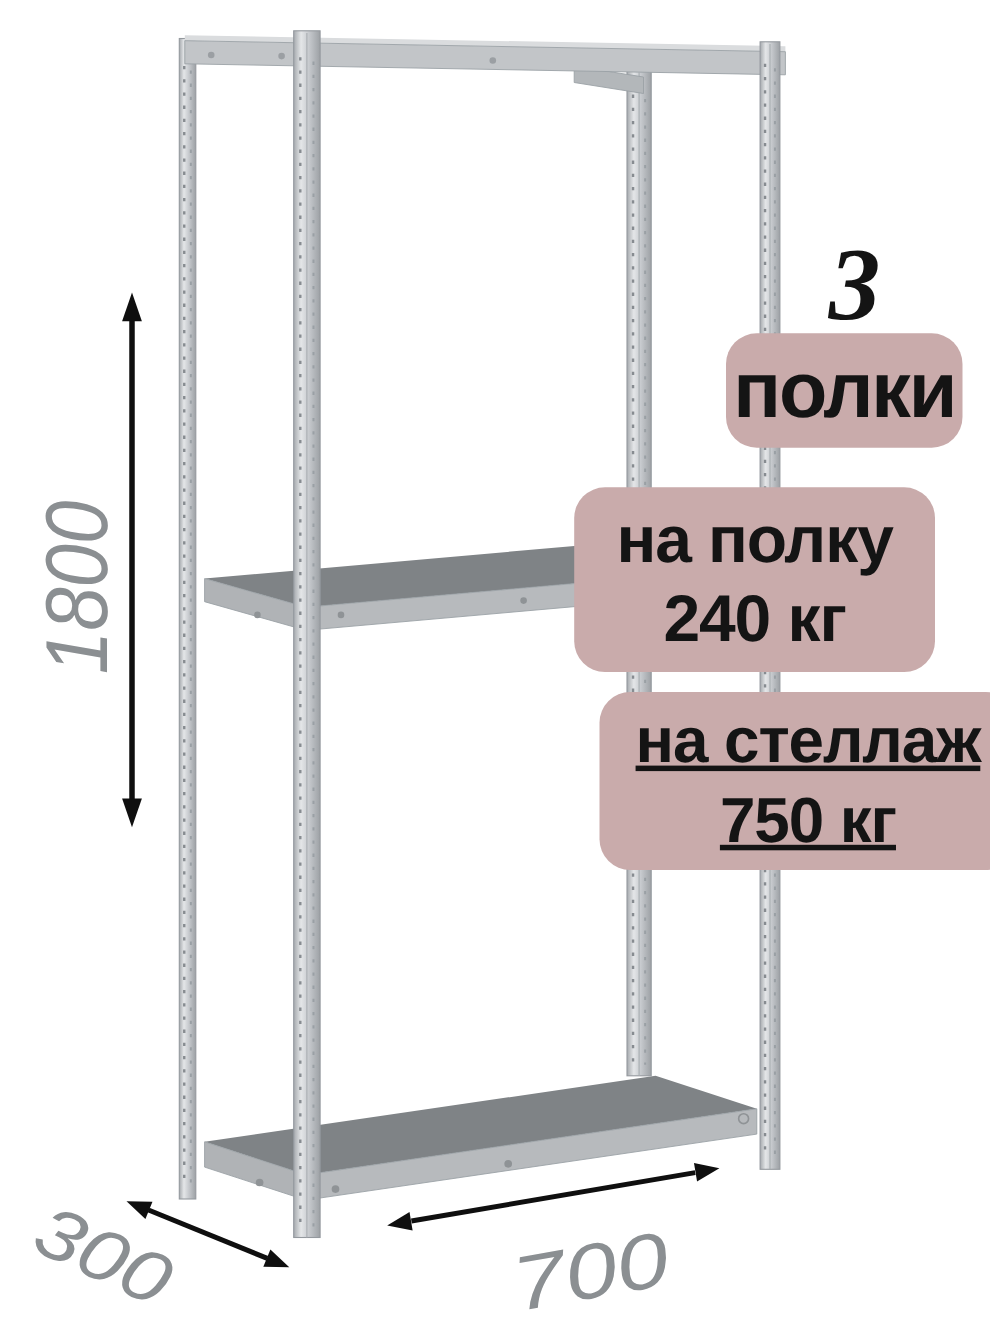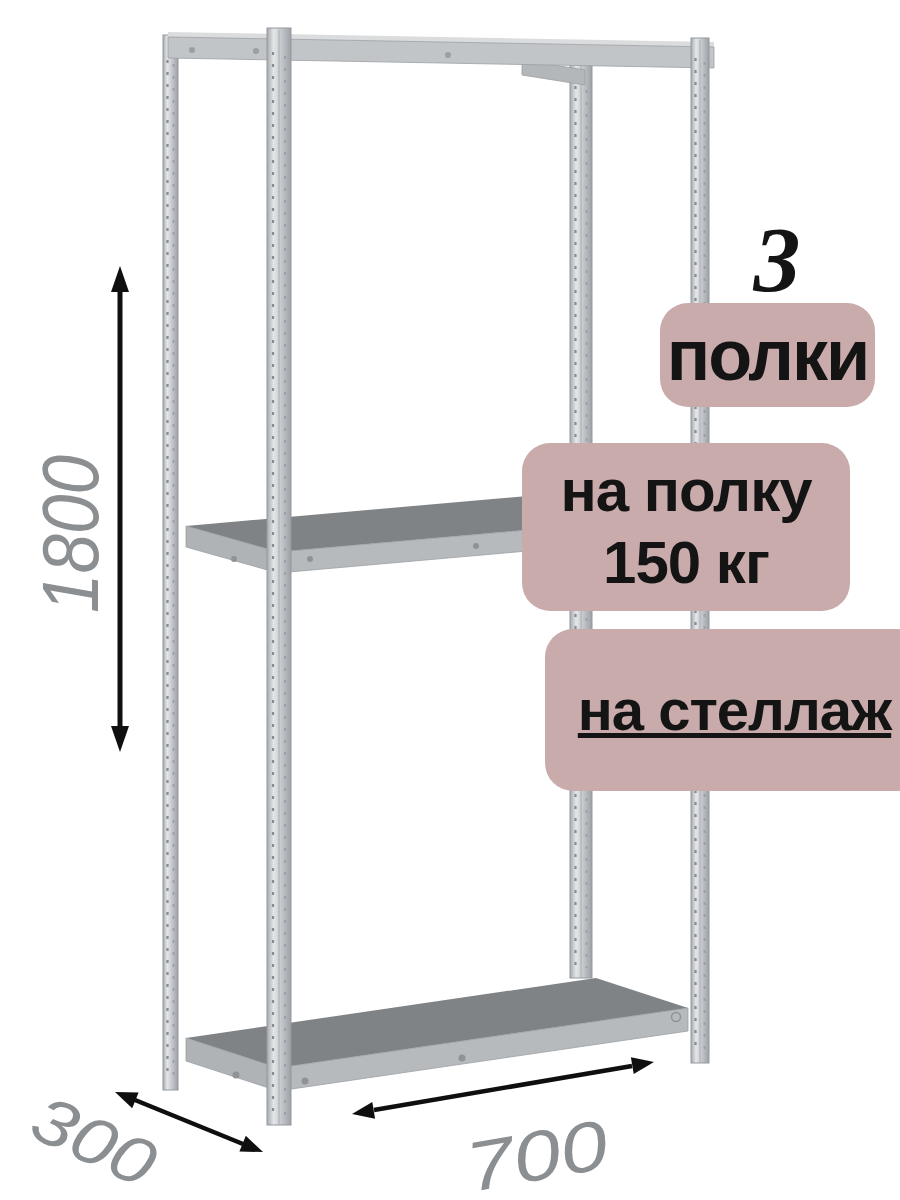--- a/index.html
+++ b/index.html
@@ -151,20 +151,21 @@
   </svg>
 
   <div class="count-number">3</div>
 
   <div class="badge badge-count">
     <span>полки</span>
   </div>
 
   <div class="badge badge-shelf-load">
     <div>на полку</div>
-    <div>150 кг</div>
+    <div>240 кг</div>
   </div>
 
   <div class="badge badge-rack-load">
     <div>на стеллаж</div>
+    <div>750 кг</div>
   </div>
 
 </div>
 
 </body></html>

